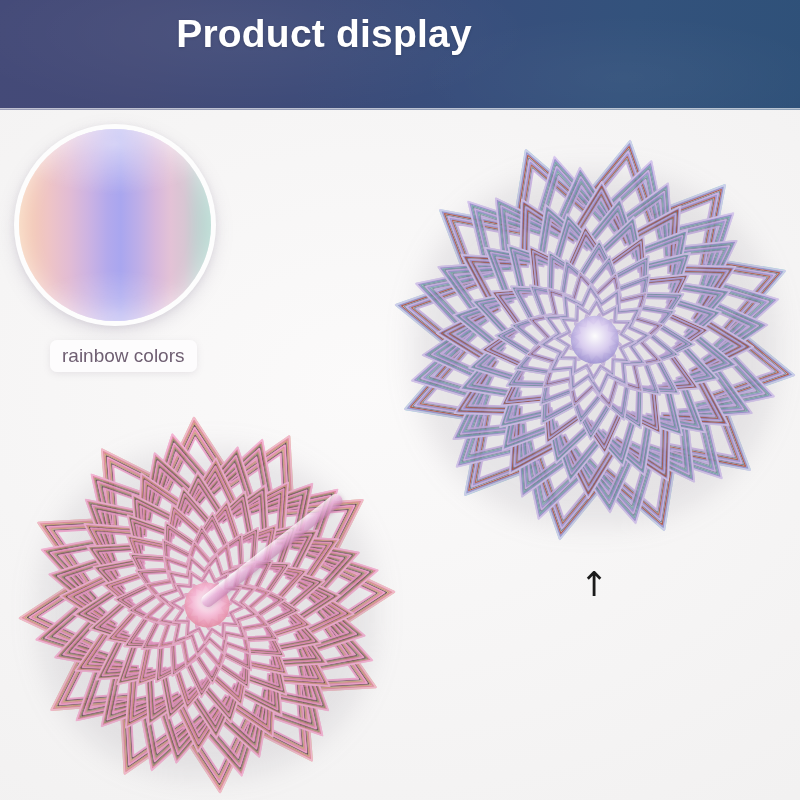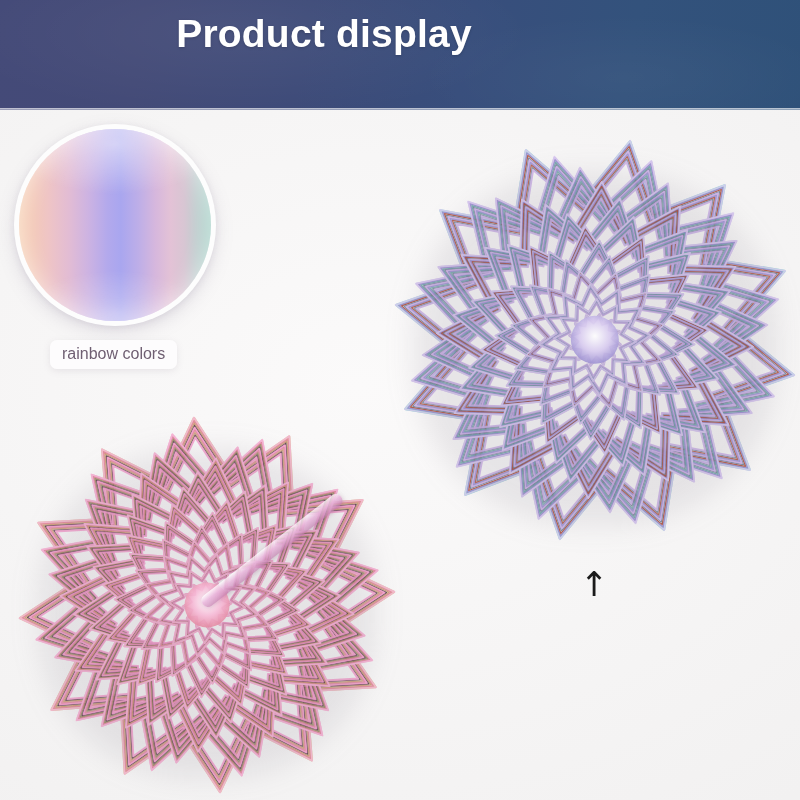--- a/index.html
+++ b/index.html
@@ -123,21 +123,21 @@
 
   
   .swatch-label {
     position: absolute;
     left: 50px;
     top: 230px;
     padding: 6px 12px 7px 12px;
     border-radius: 7px;
     background: rgba(253,252,253,0.94);
     color: #6f5f72;
-    font-size: 16px;
+    font-size: 19px;
     line-height: 1;
     white-space: nowrap;
     box-shadow: 0 2px 7px rgba(140,130,150,0.16);
     font-family: "Liberation Sans", sans-serif;
   }
 
   
   .spinner {
     position: absolute;
     transform-origin: 50% 50%;

